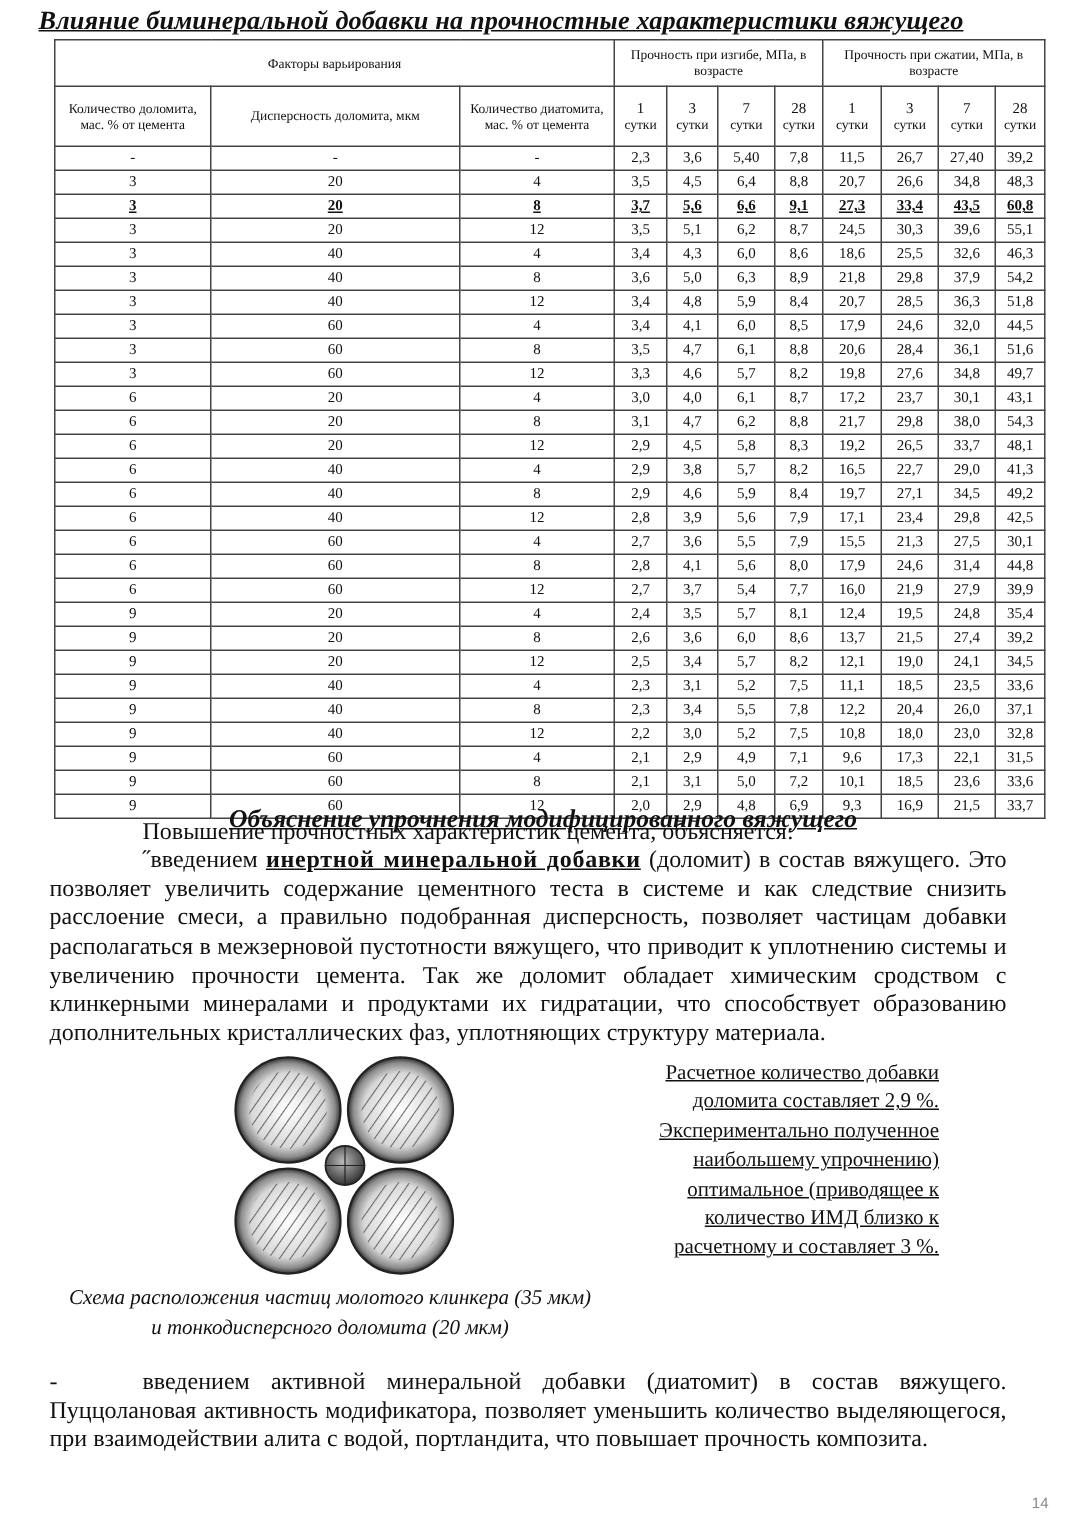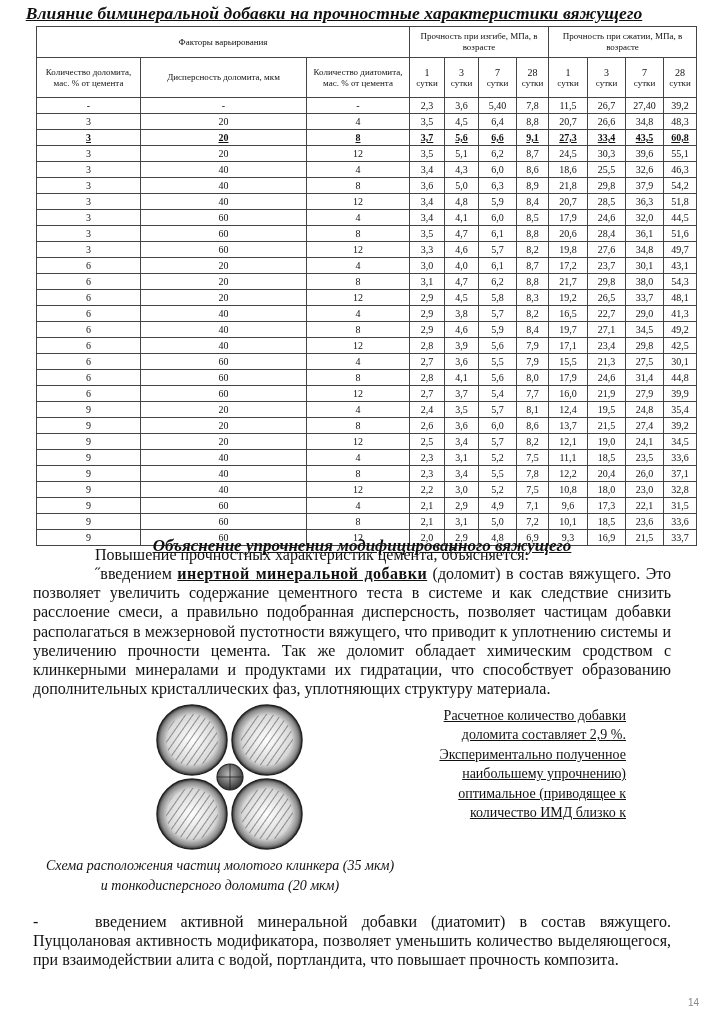--- a/index.html
+++ b/index.html
@@ -495,20 +495,21 @@
   </svg>
 </div>
 
 <div class="calc-note">
   <div>Расчетное количество добавки</div>
   <div>доломита составляет 2,9 %.</div>
   <div>Экспериментально полученное</div>
   <div>наибольшему упрочнению)</div>
   <div>оптимальное (приводящее к</div>
   <div>количество ИМД близко к</div>
+  <div>расчетному и составляет 3 %.</div>
 </div>
 
 <div class="caption">
   <div>Схема расположения частиц молотого клинкера (35 мкм)</div>
   <div>и тонкодисперсного доломита (20 мкм)</div>
 </div>
 
 <div class="para p3"><span class="dash">-</span><span>введением активной минеральной добавки (диатомит) в состав вяжущего. Пуццолановая активность модификатора, позволяет уменьшить количество выделяющегося, при взаимодействии алита с водой, портландита, что повышает прочность композита.</span></div>
 
 <div class="page-num">14</div>

